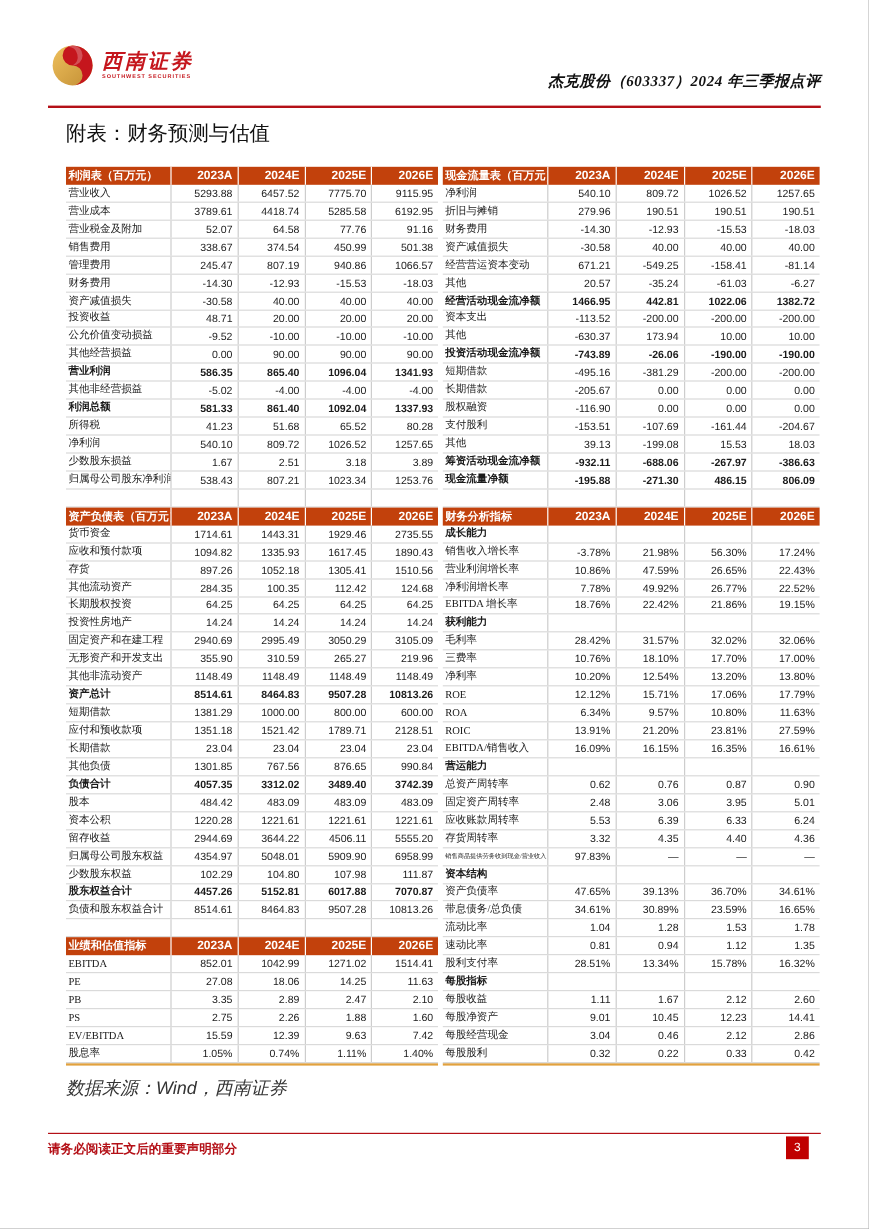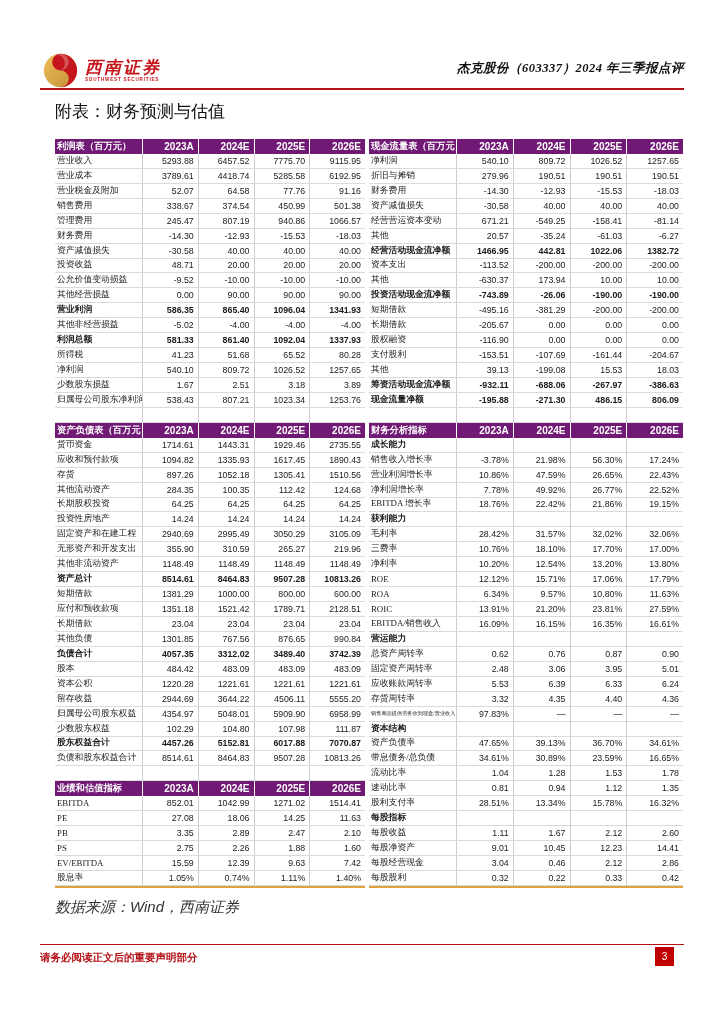--- a/index.html
+++ b/index.html
@@ -3,21 +3,21 @@
 <meta charset="utf-8">
 <style>
   * { margin:0; padding:0; box-sizing:border-box; }
   html,body { background:#888; }
   .page {
     position:relative; width:724px; height:1024px; margin:0 auto;
     background:#ffffff; overflow:hidden;
     font-family:"Liberation Sans", sans-serif; color:#1a1a1a;
   }
   
-  .hdr-logo { position:absolute; left:42px; top:52px; display:flex; align-items:center; gap:6px; }
+  .hdr-logo { position:absolute; left:42px; top:36px; display:flex; align-items:center; gap:6px; }
   .brand-txt { display:flex; flex-direction:column; }
   .brand-cn { font-family:"Liberation Serif", serif; font-weight:700; font-style:italic;
               font-size:17px; color:#C5161D; letter-spacing:2px; line-height:1.05; }
   .brand-en { font-size:4.6px; color:#C5161D; letter-spacing:0.8px; font-weight:700; }
   .hdr-title { position:absolute; right:40px; top:60px; font-family:"Liberation Serif", serif;
                font-weight:700; font-size:12.5px; color:#111; letter-spacing:0.5px;font-style:italic; }
   .hdr-rule { position:absolute; left:40px; right:40px; top:88px; border-top:2px solid #B41017; }
   
   .appendix-title { position:absolute; left:55px; top:100px; font-family:"Liberation Serif", serif;
                     font-weight:400; font-size:17px; color:#111; }
@@ -26,21 +26,21 @@
   .tcol { display:flex; flex-direction:column; border-bottom:2px solid #E1A13E; }
   .tcol-left  { width:310px; }
   .tcol-right { width:314px; }
   .ftable { display:flex; flex-direction:column; }
   .trow { display:flex; height:14.94px; border-bottom:1px solid #DADADA; }
   .tcell { display:flex; align-items:center; border-right:1px solid #CDCDCD; overflow:hidden; white-space:nowrap; }
   .tcell:last-child { border-right:none; }
   .tlabel { flex:0 0 88px; padding-left:2px; font-size:8.8px;
             font-family:"Liberation Serif", serif; }
   .tval { flex:1 1 0; justify-content:flex-end; padding-right:4px; font-size:8.8px; }
-  .trow.thead { background:#701a75; border-bottom:none;justify-content:center; }
+  .trow.thead { background:#c2410c; border-bottom:none;justify-content:center; }
   .trow.thead .tcell { border-right:1px solid #ffffff; color:#ffffff; font-weight:700; }
   .trow.thead .tcell:last-child { border-right:none; }
   .trow.thead .tlabel { font-size:9.3px; }
   .trow.thead .tval { font-size:10px; }
   .trow.bold .tcell { font-weight:700; }
   .trow .tlabel.small { font-size:5.2px; }
   
   .source-note { position:absolute; left:55px; top:898px; font-size:15px; font-style:italic;
                  font-family:Liberation Sans, sans-serif; color:#333; }
   

